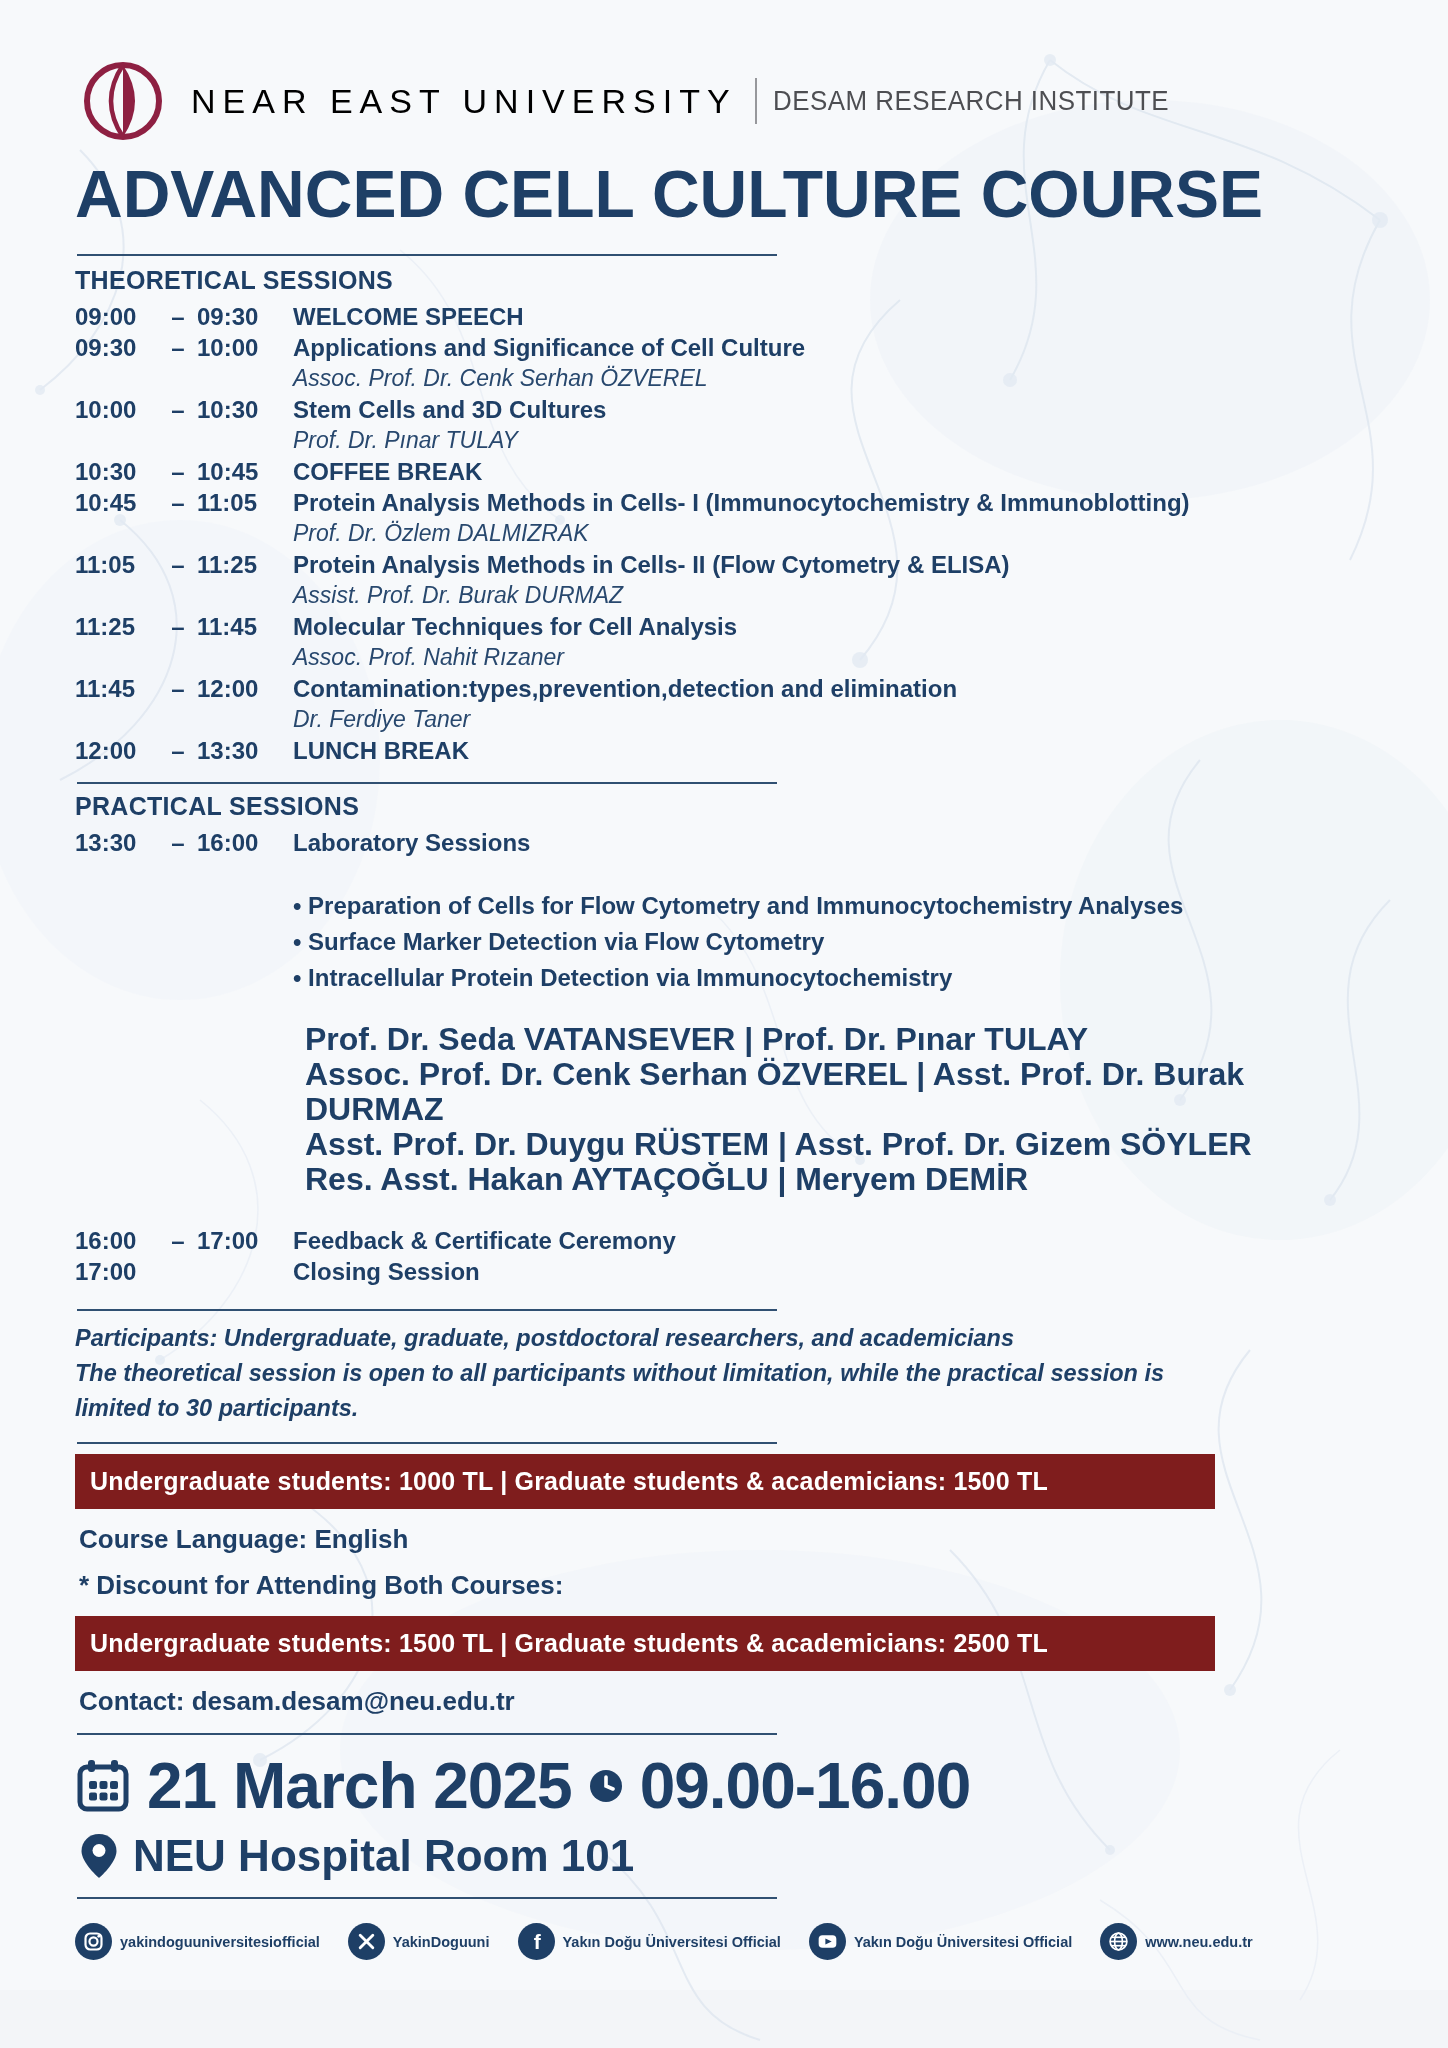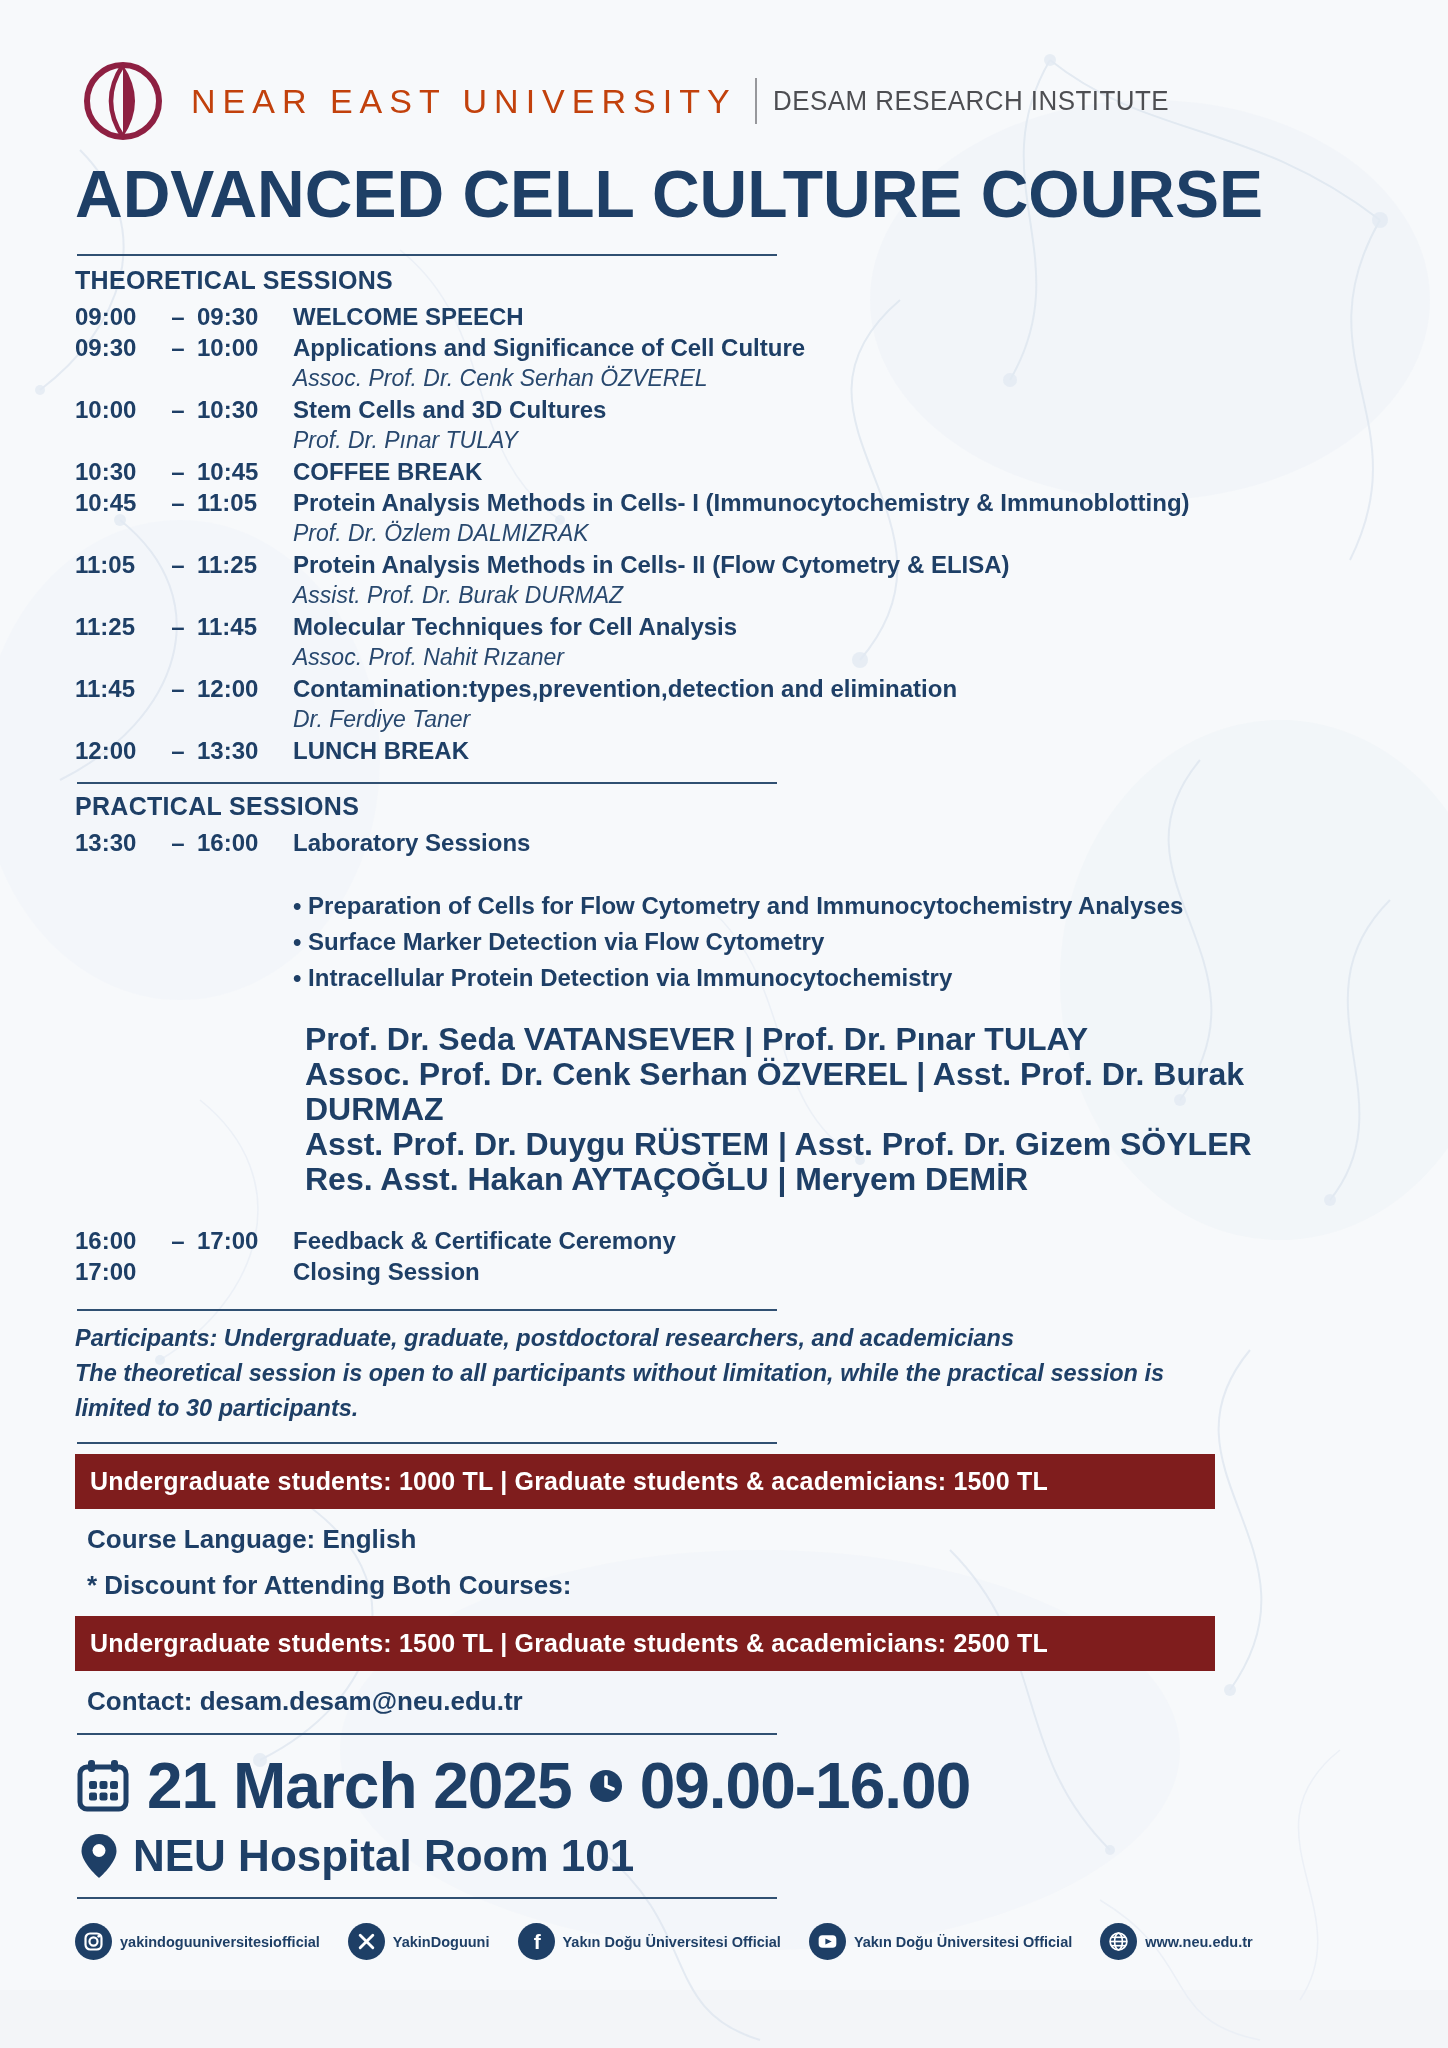--- a/index.html
+++ b/index.html
@@ -2,21 +2,21 @@
 <html><head>
 <meta charset="utf-8">
 <style>
   html,body{margin:0;padding:0;background:#f7f9fb;}
   body{width:1448px;height:2048px;font-family:"Liberation Sans",sans-serif;color:#1e3f66;overflow:hidden;}
   .page{position:relative;width:1448px;height:2048px;}
   .bg{position:absolute;left:0;top:0;z-index:0;}
   .content{position:relative;z-index:1;padding:58px 70px 0 75px;}
 
   .brand-row{display:flex;align-items:center;height:86px;margin-bottom:6px;}
-  .uni{font-size:34px;color:#c2410c;letter-spacing:7px;font-weight:400;margin-left:16px;white-space:nowrap;}
+  .uni{font-size:34px;color:#000000;letter-spacing:7px;font-weight:400;margin-left:16px;white-space:nowrap;}
   .vbar{width:2px;height:46px;background:#97989c;margin:0 16px 0 18px;}
   .inst{font-size:27px;color:#4d4e52;font-weight:500;letter-spacing:.5px;white-space:nowrap;transform:scaleX(.96);transform-origin:left center;}
 
   .title{font-size:66px;font-weight:700;letter-spacing:0;margin:12px 0 0;white-space:nowrap;color:#1e3f66;}
 
   .rule{border:none;border-top:2px solid #305072;width:700px;margin:22px 0 10px 2px;}
   .rule.small{margin:16px 0 8px 2px;}
 
   .sec-h{font-size:25px;font-weight:700;margin:0 0 6px;letter-spacing:.3px;}
 
@@ -31,21 +31,21 @@
   .bullets .b::before{content:"• ";}
 
   .staff{margin:26px 0 0 230px;}
   .staff .st{font-size:32px;font-weight:700;line-height:35px;}
 
   .closing{margin-top:28px;}
 
   .participants p{font-size:23.5px;font-weight:700;line-height:35px;margin:0;font-style:italic;}
 
   .fee-banner{width:1140px;background:#7f1d1d;color:#ffffff;font-size:25px;font-weight:700;padding:13px 0 13px 15px;margin:10px 0 8px;box-sizing:border-box;letter-spacing:.2px;}
-  .fee-line{font-size:26px;font-weight:700;margin:15px 12px;}
+  .fee-line{font-size:26px;font-weight:700;margin:15px 4px;}
 
   .date-row{display:flex;align-items:center;gap:16px;margin:14px 0 4px;}
   .date-text{font-size:64px;font-weight:700;letter-spacing:-1px;white-space:nowrap;}
   .loc-row{display:flex;align-items:center;gap:14px;margin:8px 0 4px 4px;}
   .loc-text{font-size:44px;font-weight:700;}
 
   .footer{display:flex;align-items:center;gap:28px;margin-top:24px;}
   .f-item{display:flex;align-items:center;gap:8px;}
   .f-label{font-size:14.5px;font-weight:700;color:#1e3f66;white-space:nowrap;}
 </style>

